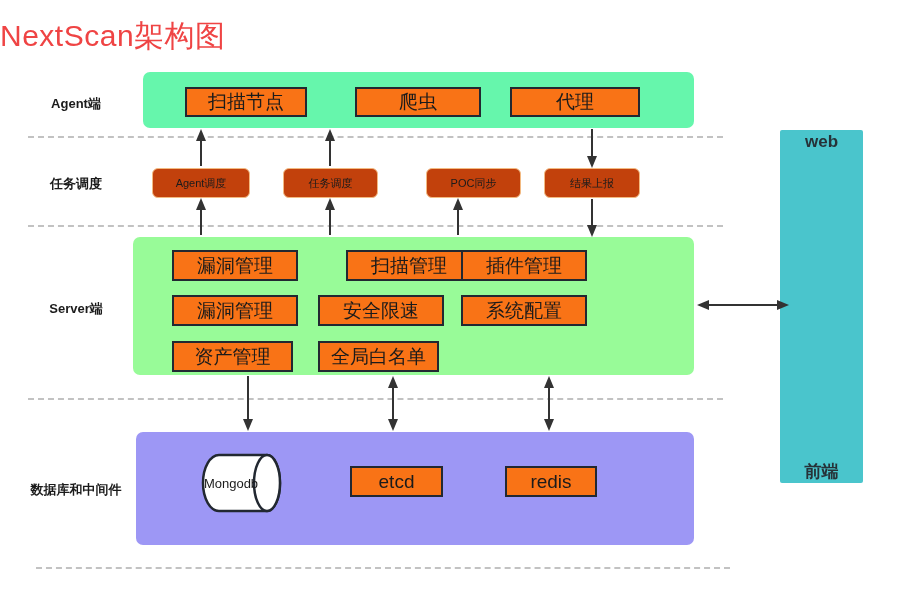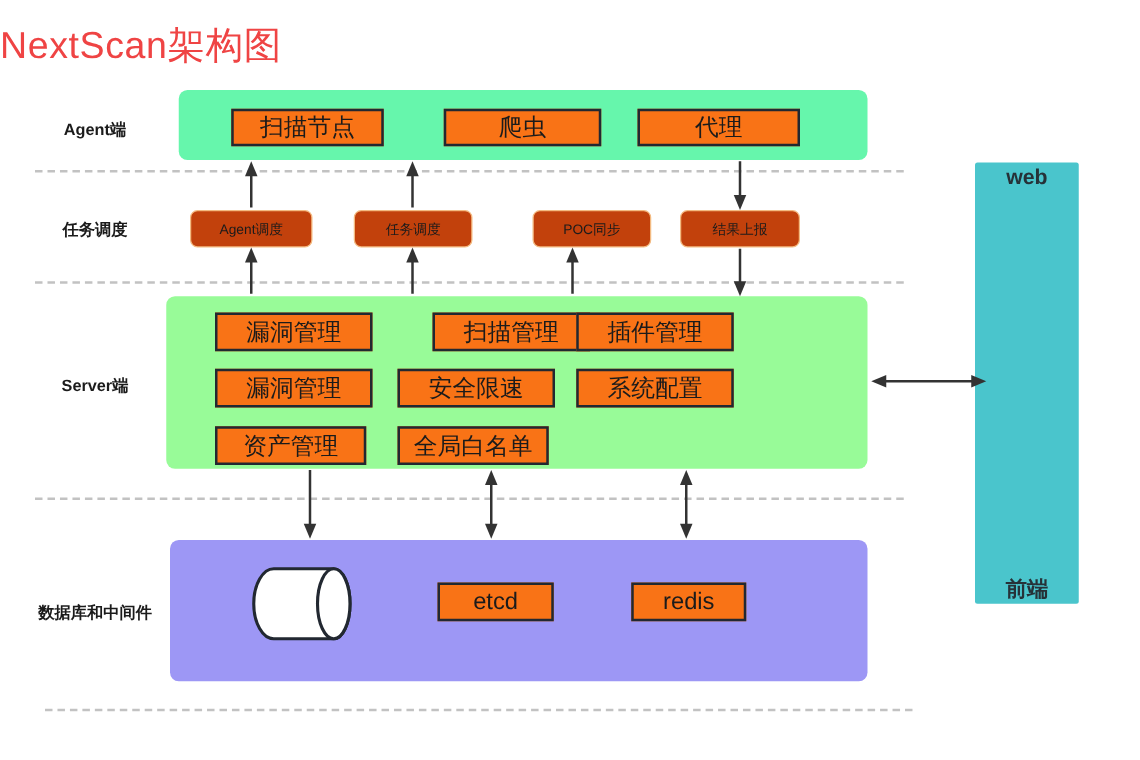--- a/index.html
+++ b/index.html
@@ -115,20 +115,21 @@
   <div class="wnode" style="left: 461px; top: 295px; width: 126px; height: 31px;">系统配置</div>
   <div class="wnode" style="left: 172px; top: 341px; width: 121px; height: 31px;">资产管理</div>
   <div class="wnode" style="left: 318px; top: 341px; width: 121px; height: 31px;">全局白名单</div>
 
   <div class="band band-database"></div>
   <div class="cyl-wrap">
     <svg width="84" height="60" viewBox="0 0 84 60">
       <path d="M 68 2 L 20 2 A 16 28 0 0 0 20 58 L 68 58 A 13 28 0 0 0 68 2 Z" fill="#ffffff" stroke="#222831" stroke-width="2.5"></path>
       <ellipse cx="68" cy="30" rx="13" ry="28" fill="#ffffff" stroke="#222831" stroke-width="2.5"></ellipse>
     </svg>
+    <div class="cyl-label">Mongodb</div>
   </div>
   <div class="wnode" style="left: 350px; top: 466px; width: 93px; height: 31px;">etcd</div>
   <div class="wnode" style="left: 505px; top: 466px; width: 92px; height: 31px;">redis</div>
 
   <div class="band band-frontend">
     <span>web</span>
     <span>前端</span>
   </div>
 
   <svg class="overlay" width="912" height="608" viewBox="0 0 912 608">

